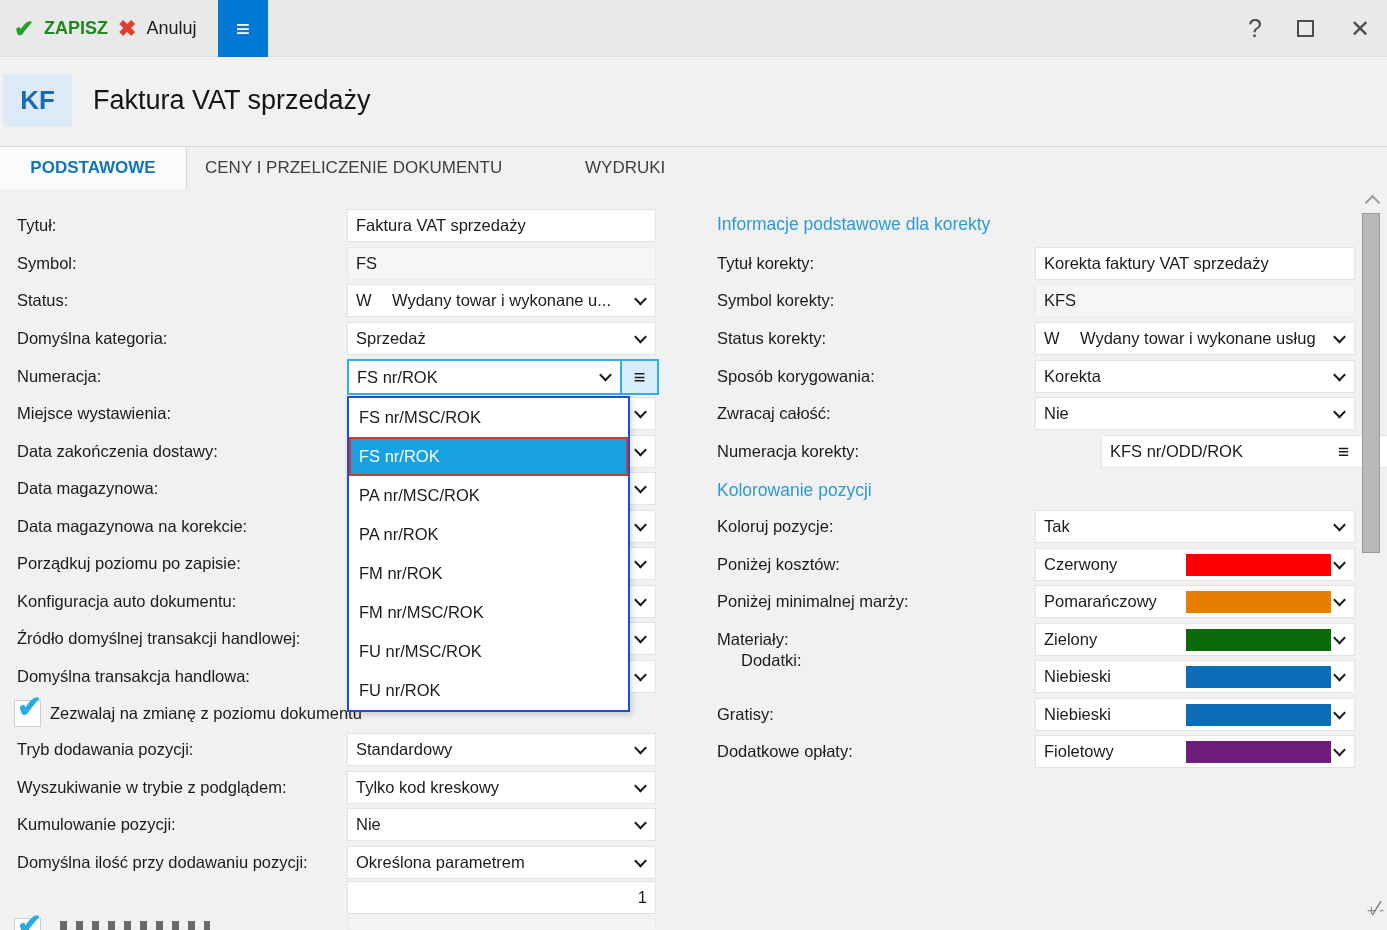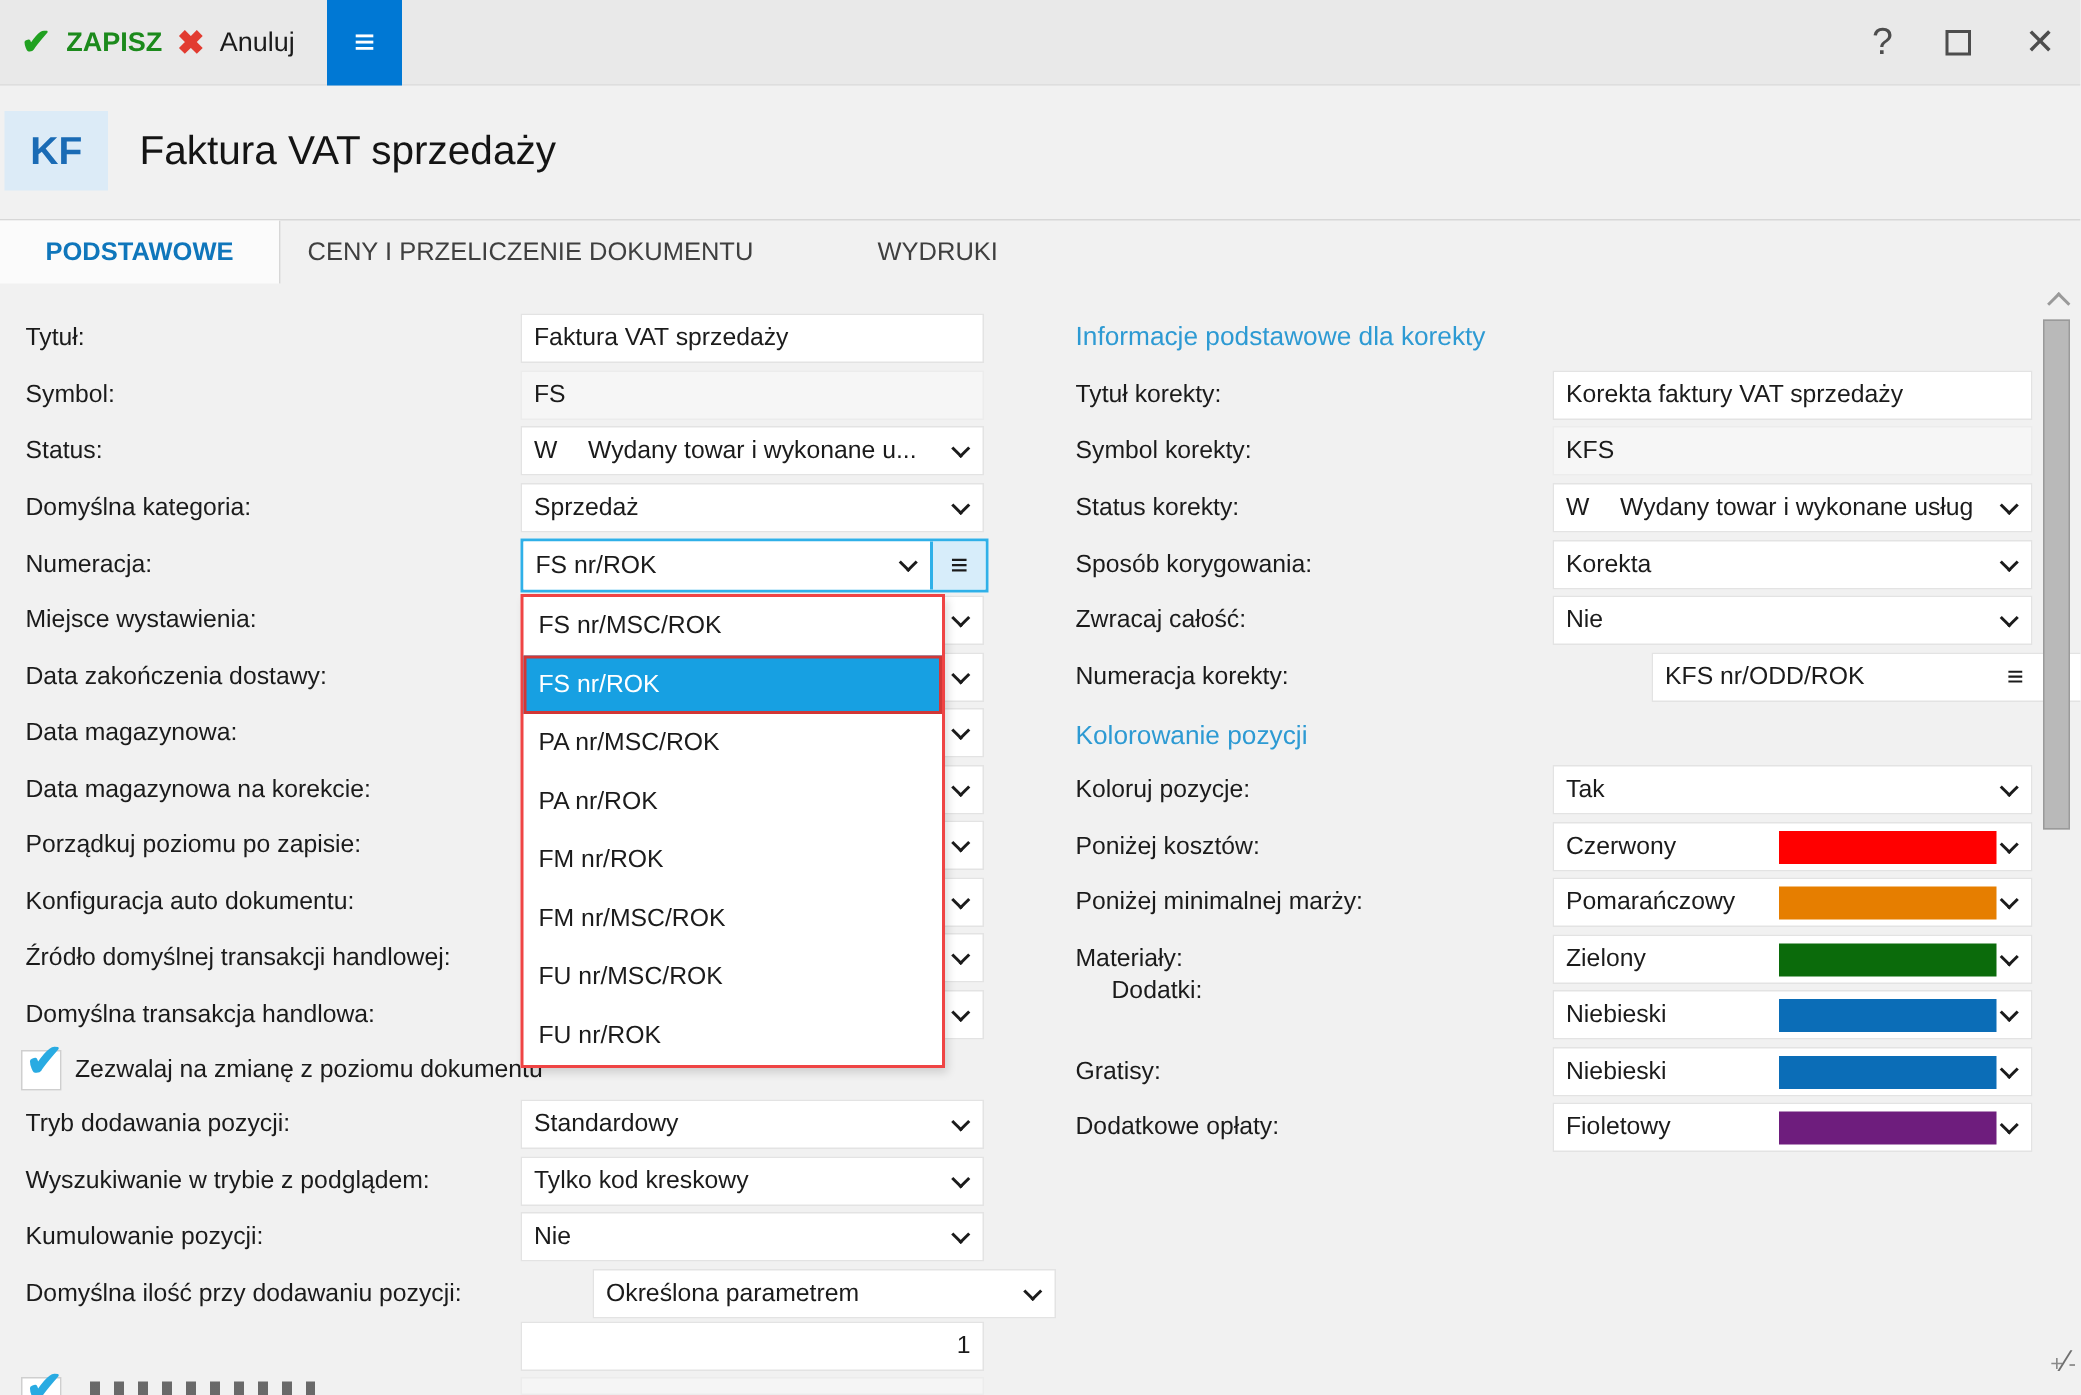--- a/index.html
+++ b/index.html
@@ -52,21 +52,21 @@
   
   .combo-focus { position:absolute; left:347px; top:359px; width:312px; height:36px;
     border:2px solid #2fb0e8; display:flex; background:#fff; }
   .combo-input { position:relative; flex:1; display:flex; align-items:center;
     font-size:16.5px; padding:0 26px 0 8px; background:#fff; }
   .combo-burger { width:37px; background:#d7edfa; border-left:2px solid #2fb0e8;
     display:flex; align-items:center; justify-content:center; font-size:20px;
     color:#1b1b1b; cursor:pointer; }
   
   .popup { position:absolute; left:347px; top:396px; width:283px;
-    background:#fff; border:2px solid #ef4444; z-index:30;
+    background:#fff; border:2px solid #1d4ed8; z-index:30;
     box-shadow:2px 3px 6px rgba(0,0,0,0.15); }
   .popup-item { height:39px; display:flex; align-items:center; padding:0 10px;
     font-size:16.5px; color:#1b1b1b; cursor:pointer; }
   .popup-item.selected { background:#17a0e2; color:#fff;
     border:2px solid #d23736; padding:0 8px; }
   
   .cb-box { position:absolute; width:27px; height:27px; background:#fff;
     border:1px solid #cfcfcf; }
   .cb-mark { position:absolute; left:2px; top:-12px; color:#29abe2;
     font-size:30px; font-weight:bold; }
@@ -224,21 +224,21 @@
   <span class="chev"></span>
 </div>
 
 <div class="flabel" style="left:17px; top:808px;">Kumulowanie pozycji:</div>
 <div class="field" style="left:347px; top:808px; width:309px;">
   <span>Nie</span>
   <span class="chev"></span>
 </div>
 
 <div class="flabel" style="left:17px; top:846px;">Domyślna ilość przy dodawaniu pozycji:</div>
-<div class="field" style="left:347px; top:846px; width:309px;margin-left:48px;">
+<div class="field" style="left:347px; top:846px; width:309px;">
   <span>Określona parametrem</span>
   <span class="chev"></span>
 </div>
 
 <div class="field" style="left:347px; top:881px; width:309px; justify-content:flex-end; padding-right:8px;">
   <span>1</span>
 </div>
 
 <div class="bottom-stub"></div>
 <div class="cb-box" style="left:14px; top:918px;">

